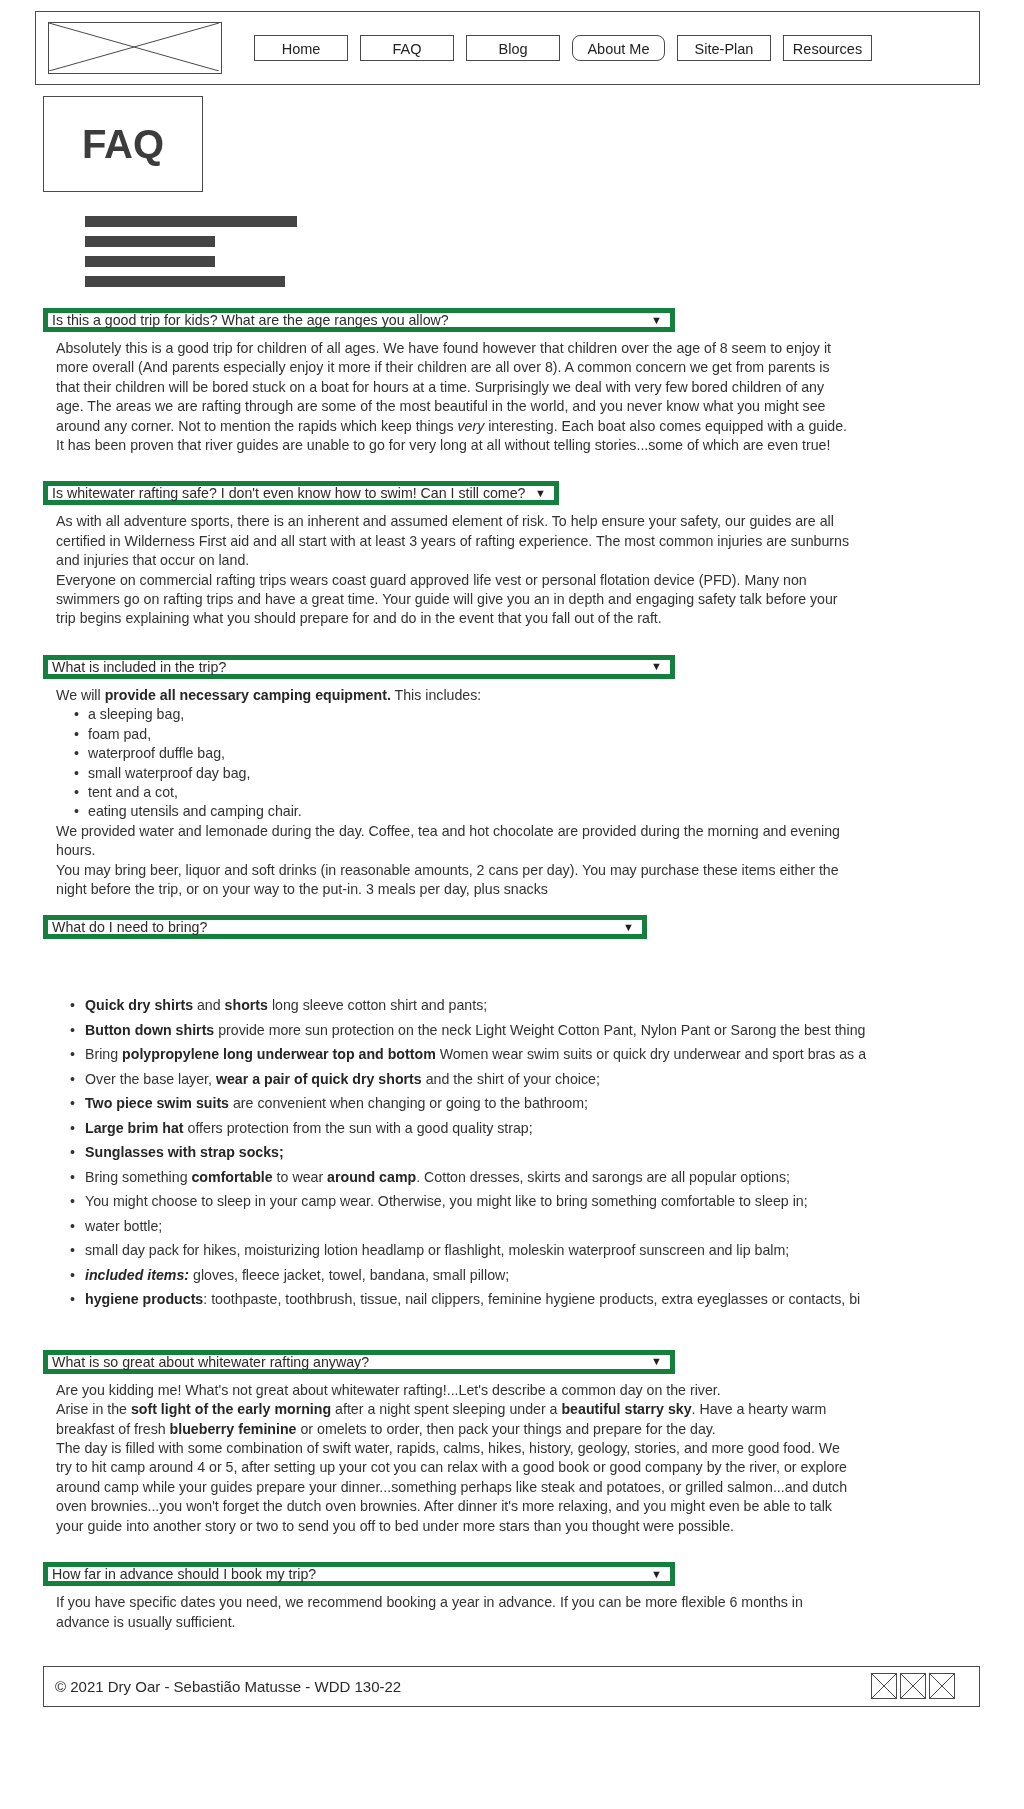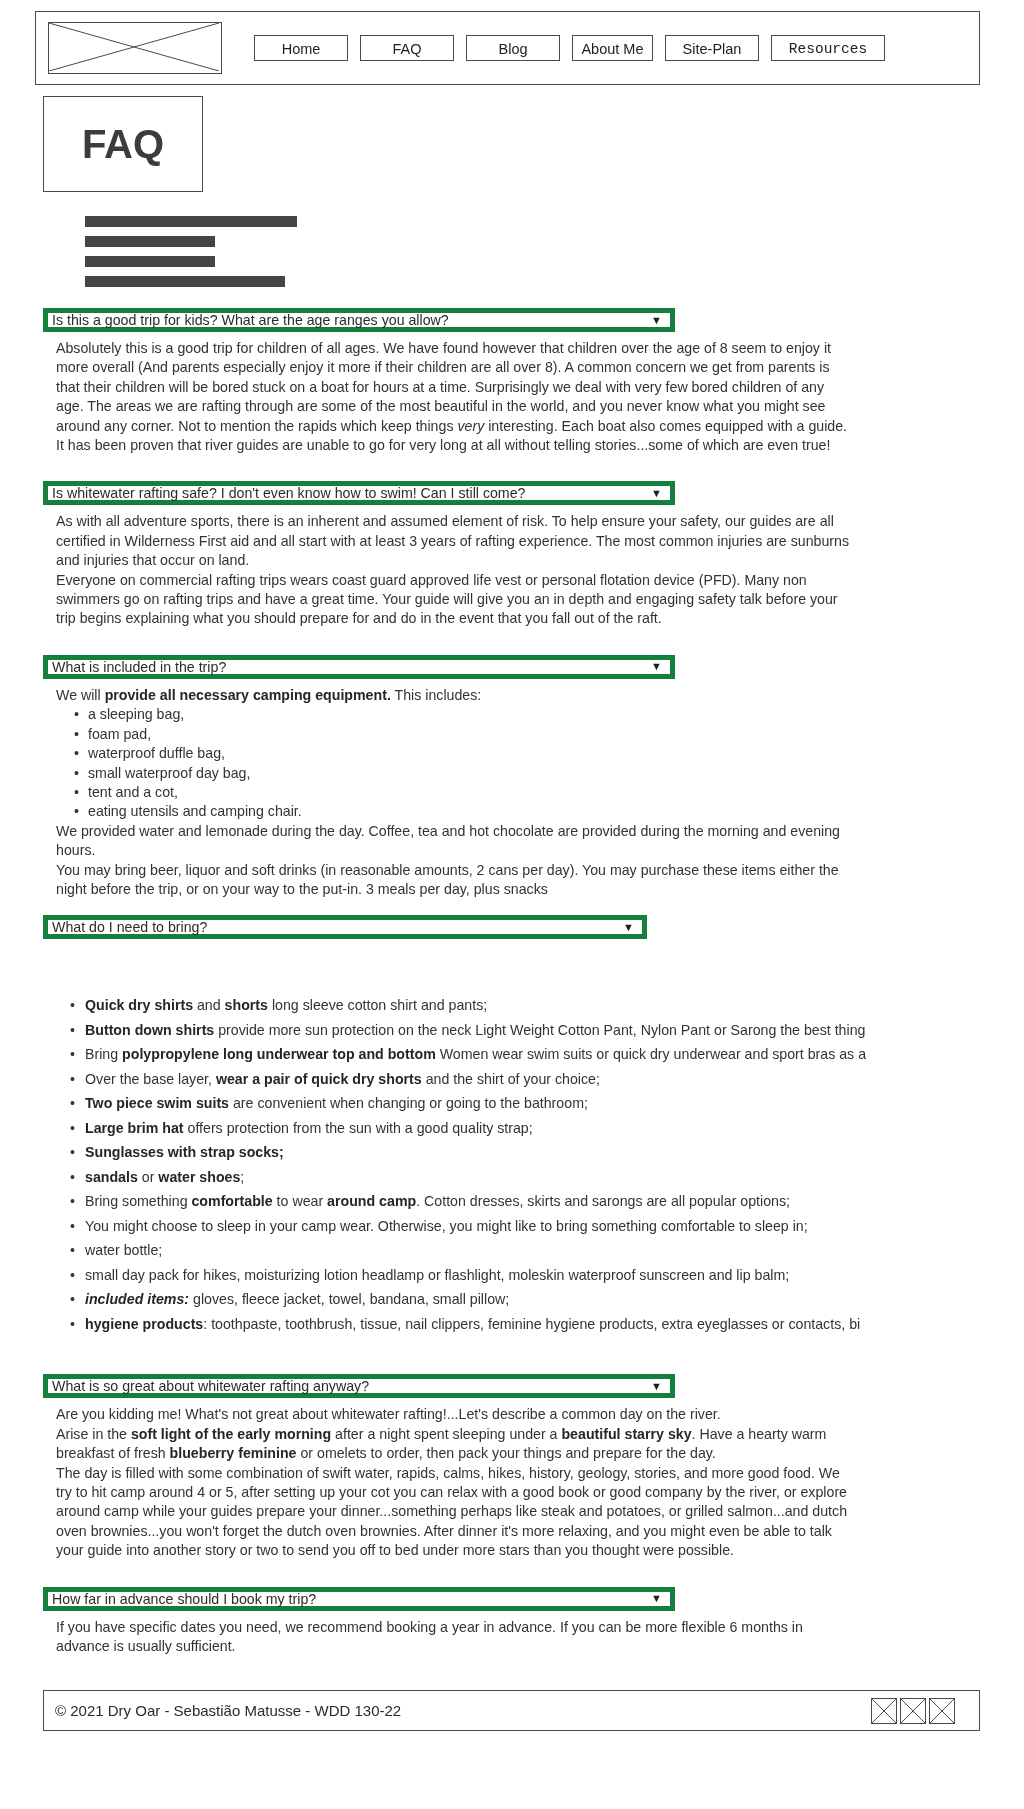--- a/index.html
+++ b/index.html
@@ -58,23 +58,23 @@
     height: 26px;
     line-height: 14px;
     box-sizing: border-box;
     text-align: center;
     cursor: pointer;
     white-space: nowrap;
   }
   .nav-btn.w-home      { width: 94px; }
   .nav-btn.w-faq       { width: 94px; }
   .nav-btn.w-blog      { width: 94px; }
-  .nav-btn.w-aboutme   { width: 81px; }
+  .nav-btn.w-aboutme   { width: 93px; border-radius: 8px; }
   .nav-btn.w-siteplan  { width: 94px; }
-  .nav-btn.w-resources { width: 114px; font-family: Liberation Mono, monospace; }
+  .nav-btn.w-resources { width: 89px; }
 
   
   .title-box {
     margin: 11px 0 0 43px;
     width: 160px;
     height: 96px;
     border: 1px solid #4a4a4a;
     display: flex;
     align-items: center;
     justify-content: center;
@@ -260,21 +260,21 @@
         <span class="wrapline">that their children will be bored stuck on a boat for hours at a time. Surprisingly we deal with very few bored children of any</span>
         <span class="wrapline">age. The areas we are rafting through are some of the most beautiful in the world, and you never know what you might see</span>
         <span class="wrapline">around any corner. Not to mention the rapids which keep things <i>very</i> interesting. Each boat also comes equipped with a guide.</span>
         <span class="wrapline">It has been proven that river guides are unable to go for very long at all without telling stories...some of which are even true!</span>
       </div>
     </div>
 
     <div class="gap-md"></div>
 
     <div class="faq-item">
-      <div class="faq-select" style="width:632px">
+      <div class="faq-select" style="width:516px">
         <span class="q-label">Is whitewater rafting safe? I don't even know how to swim! Can I still come?</span>
         <span class="caret">▼</span>
       </div>
       <div class="answer">
         <span class="wrapline">As with all adventure sports, there is an inherent and assumed element of risk. To help ensure your safety, our guides are all</span>
         <span class="wrapline">certified in Wilderness First aid and all start with at least 3 years of rafting experience. The most common injuries are sunburns</span>
         <span class="wrapline">and injuries that occur on land.</span>
         <span class="wrapline">Everyone on commercial rafting trips wears coast guard approved life vest or personal flotation device (PFD). Many non</span>
         <span class="wrapline">swimmers go on rafting trips and have a great time. Your guide will give you an in depth and engaging safety talk before your</span>
         <span class="wrapline">trip begins explaining what you should prepare for and do in the event that you fall out of the raft.</span>
@@ -315,21 +315,20 @@
       <div class="gap-xl"></div>
       <div class="answer">
         <ul class="bring-list">
           <li><b>Quick dry shirts</b><span> and </span><b>shorts</b><span> long sleeve cotton shirt and pants;</span></li>
           <li><b>Button down shirts</b><span> provide more sun protection on the neck Light Weight Cotton Pant, Nylon Pant or Sarong the best thing</span></li>
           <li><span>Bring </span><b>polypropylene long underwear top and bottom</b><span> Women wear swim suits or quick dry underwear and sport bras as a</span></li>
           <li><span>Over the base layer, </span><b>wear a pair of quick dry shorts</b><span> and the shirt of your choice;</span></li>
           <li><b>Two piece swim suits</b><span> are convenient when changing or going to the bathroom;</span></li>
           <li><b>Large brim hat</b><span> offers protection from the sun with a good quality strap;</span></li>
           <li><b>Sunglasses with strap socks;</b></li>
-          <li><b>sandals</b><span> or </span><b>water shoes</b><span>;</span></li>
           <li><span>Bring something </span><b>comfortable</b><span> to wear </span><b>around camp</b><span>. Cotton dresses, skirts and sarongs are all popular options;</span></li>
           <li><span>You might choose to sleep in your camp wear. Otherwise, you might like to bring something comfortable to sleep in;</span></li>
           <li><span>water bottle;</span></li>
           <li><span>small day pack for hikes, moisturizing lotion headlamp or flashlight, moleskin waterproof sunscreen and lip balm;</span></li>
           <li><b><i>included items:</i></b><span> gloves, fleece jacket, towel, bandana, small pillow;</span></li>
           <li><b>hygiene products</b><span>: toothpaste, toothbrush, tissue, nail clippers, feminine hygiene products, extra eyeglasses or contacts, bi</span></li>
         </ul>
       </div>
     </div>
 

